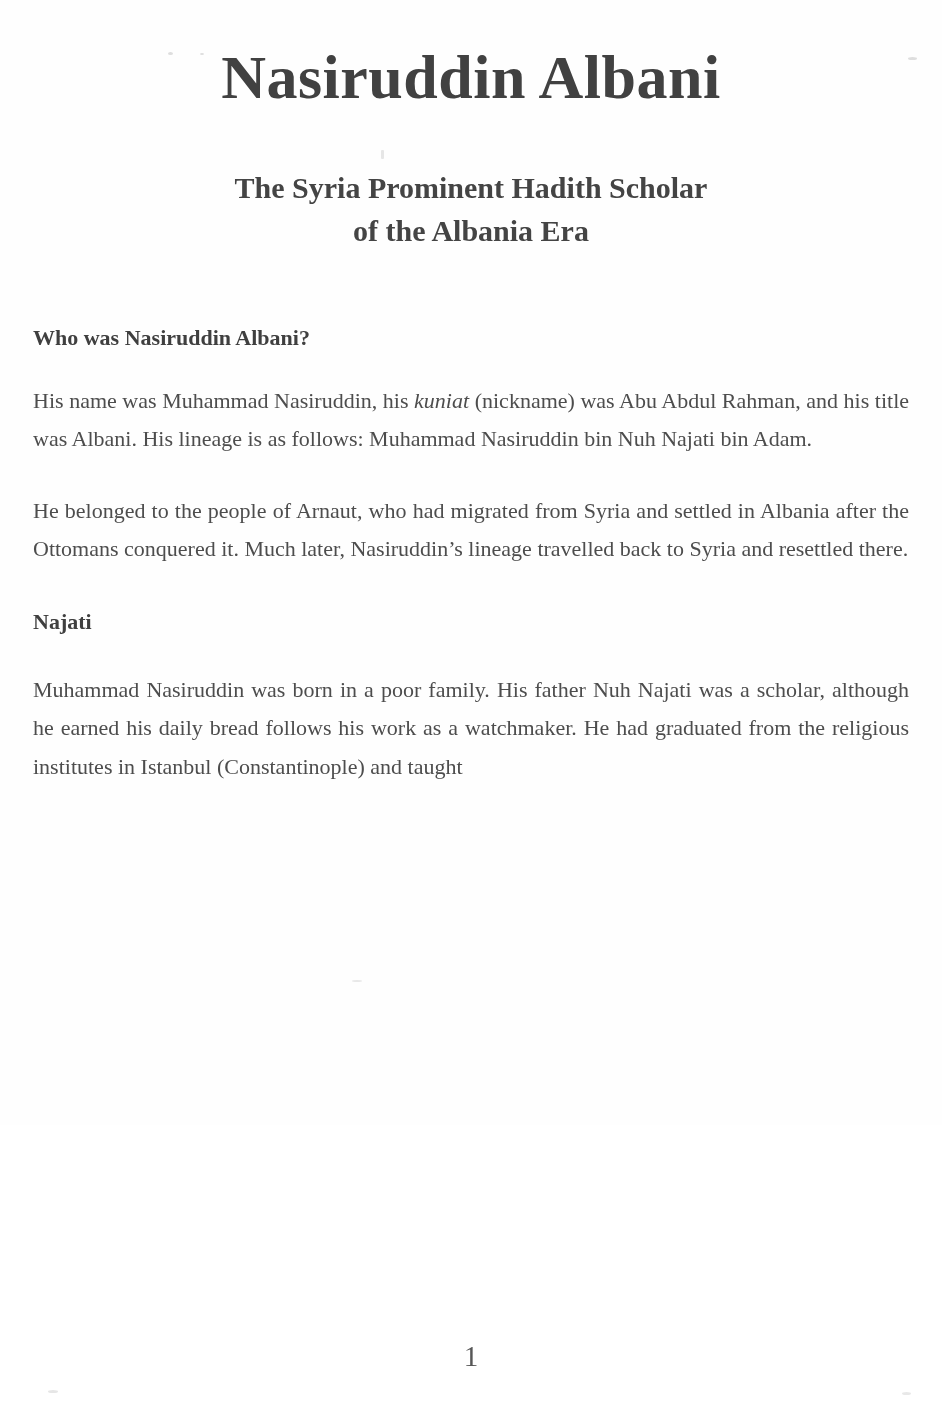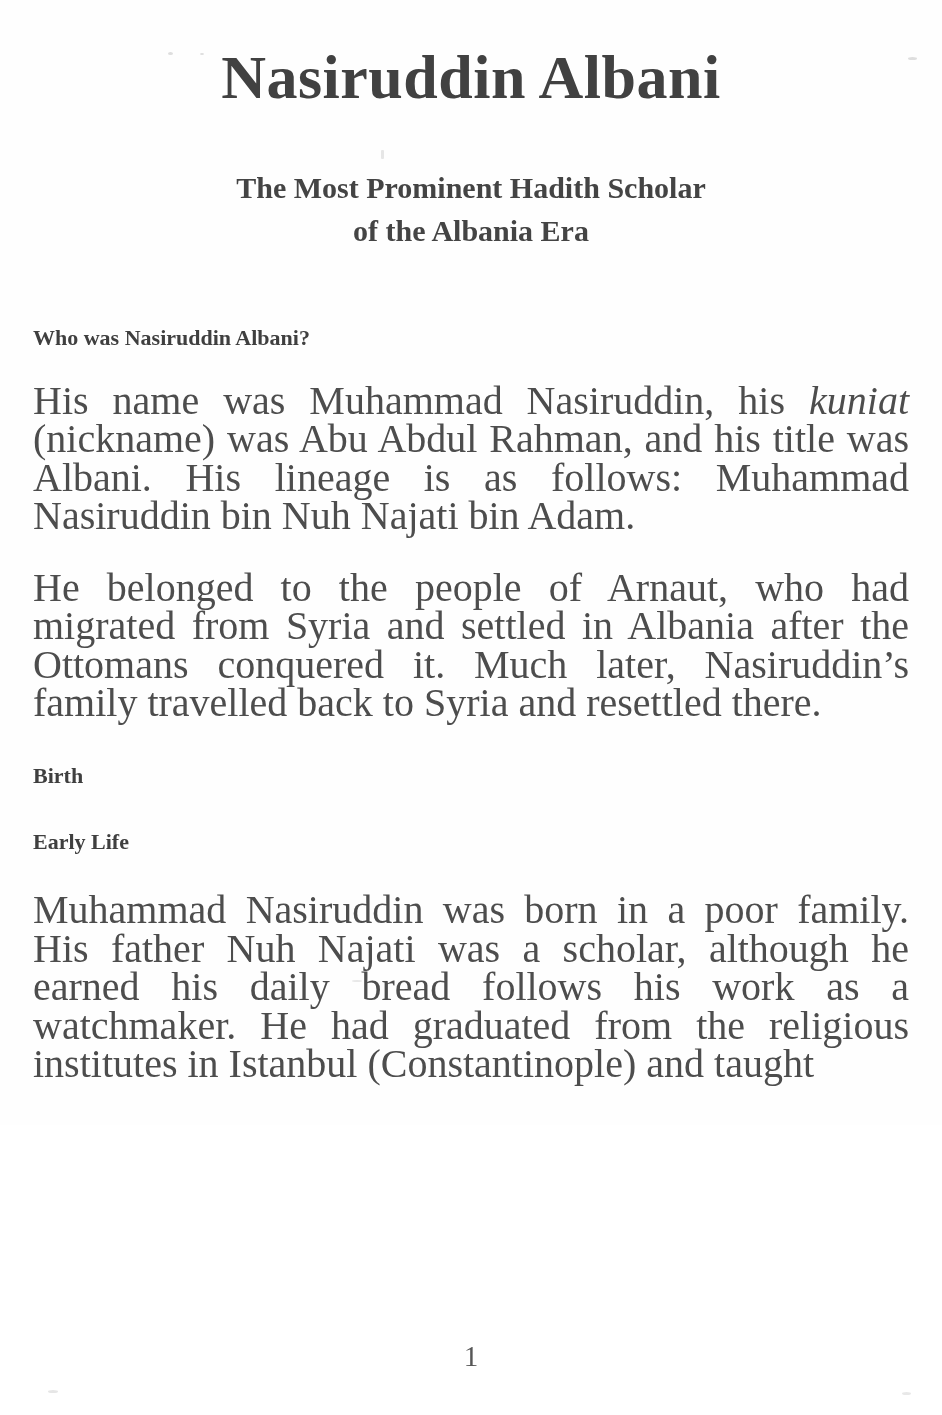--- a/index.html
+++ b/index.html
@@ -68,21 +68,21 @@
     margin: 0;
     font-size: 22px;
     font-weight: bold;
     line-height: 1.2;
     color: #3f3f3f;
     text-align: left;
   }
 
   .body-para {
     margin: 0;
-    font-size: 40px;
+    font-size: 22px;
     line-height: 38.5px;
     text-align: justify;
     text-justify: inter-word;
     color: #4d4d4d;
   }
   .body-para.no-justify {
     text-align: left;
   }
 
   .h-who   { padding-top: 73px; }
@@ -119,34 +119,33 @@
   <div class="speck" style="left:908px;top:57px;width:9px;height:3px;"></div>
   <div class="speck" style="left:352px;top:980px;width:10px;height:2px;background:#e8e8e8;"></div>
   <div class="speck" style="left:48px;top:1390px;width:10px;height:3px;background:#e6e6e6;"></div>
   <div class="speck" style="left:902px;top:1392px;width:9px;height:3px;background:#e8e8e8;"></div>
 
   <div class="content">
 
     <h1 class="doc-title">Nasiruddin Albani</h1>
 
     <div class="doc-subtitle">
-      <span class="sub-line">The Most Prominent Hadith Scholar</span>
+      <span class="sub-line">The Syria Prominent Hadith Scholar</span>
       <span class="sub-line">of the Albania Era</span>
     </div>
 
     <h2 class="section-heading h-who">Who was Nasiruddin Albani?</h2>
 
     <p class="body-para p-who"><span>His name was Muhammad Nasiruddin, his </span><em class="it">kuniat</em><span> (nickname) was Abu Abdul Rahman, and his title was Albani. His lineage is as follows: Muhammad Nasiruddin bin Nuh Najati bin Adam.</span></p>
 
-    <p class="body-para p-arnaut">He belonged to the people of Arnaut, who had migrated from Syria and settled in Albania after the Ottomans conquered it. Much later, Nasiruddin’s family travelled back to Syria and resettled there.</p>
+    <p class="body-para p-arnaut">He belonged to the people of Arnaut, who had migrated from Syria and settled in Albania after the Ottomans conquered it. Much later, Nasiruddin’s lineage travelled back to Syria and resettled there.</p>
 
-    <h2 class="section-heading h-birth">Birth</h2>
+    <h2 class="section-heading h-birth">Najati</h2>
 
 
-    <h2 class="section-heading h-early">Early Life</h2>
 
     <p class="body-para p-early">Muhammad Nasiruddin was born in a poor family. His father Nuh Najati was a scholar, although he earned his daily bread follows his work as a watchmaker. He had graduated from the religious institutes in Istanbul (Constantinople) and taught</p>
 
   </div>
 
   <div class="page-number">1</div>
 
 </div>
 
 </body></html>

